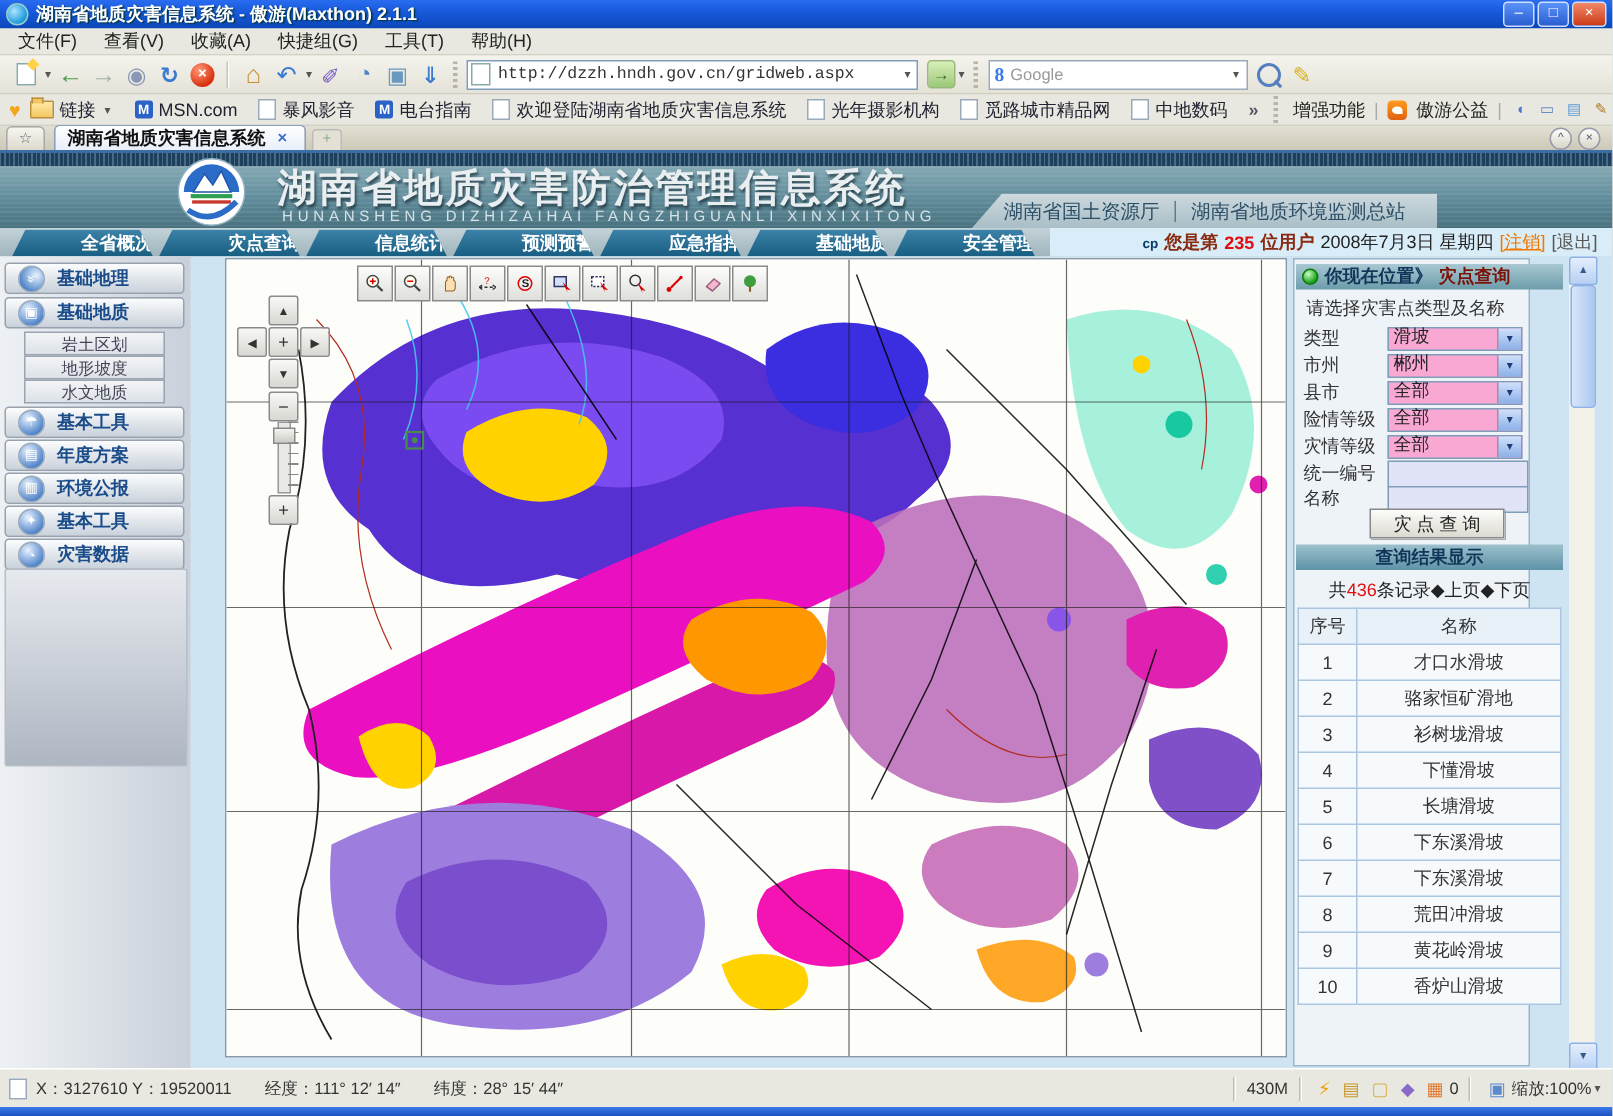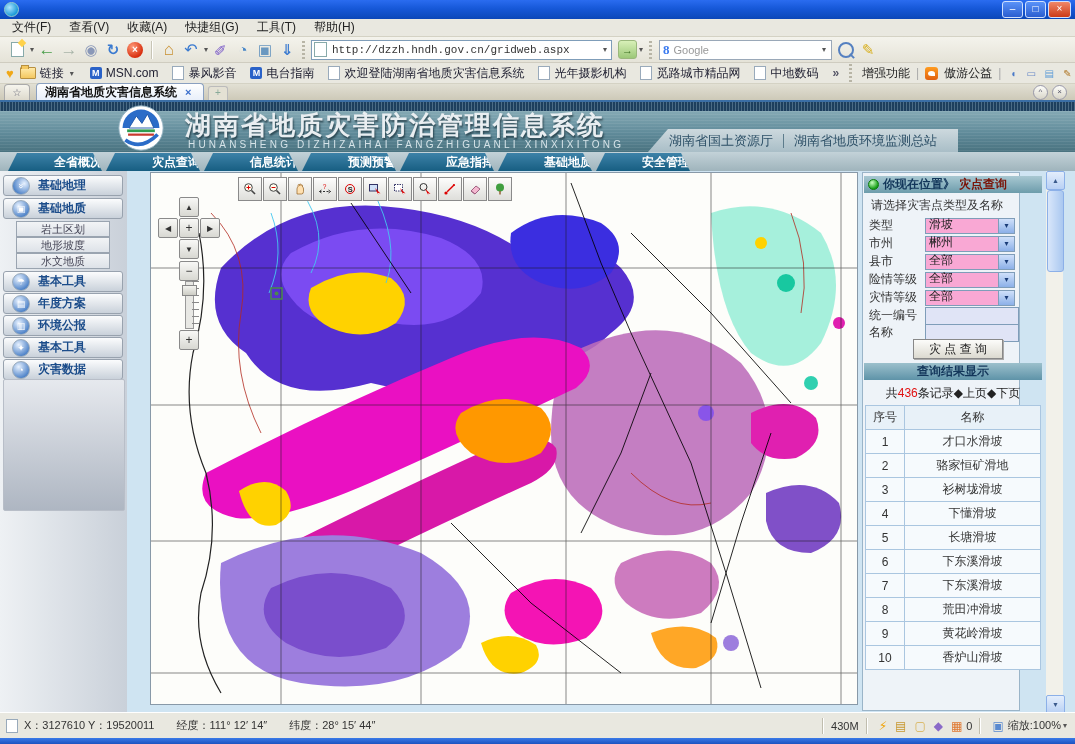--- a/index.html
+++ b/index.html
@@ -119,20 +119,21 @@
   .statusbar{left:0;top:712px;width:1075px;height:26px;background:#e9e8e0;border-top:1px solid #fff;display:flex;align-items:center;box-sizing:border-box;padding:0 6px;color:#333;font-size:11px}
   .ssep{width:1px;height:16px;background:#c0bdae;border-right:1px solid #fff;margin:0 7px}
   .sic{font-size:12px;margin:0 4px}
   .bstrip{left:0;top:738px;width:1075px;height:6px;background:linear-gradient(180deg,#3a7ae8,#1c53c0)}
 </style>
 </head>
 <body>
 
 <div class="abs titlebar">
   <span class="title-ico"></span>
+  <span class="ttl">湖南省地质灾害信息系统 - 傲游(Maxthon) 2.1.1</span>
   <span class="winbtns">
     <span class="wbtn">–</span>
     <span class="wbtn">□</span>
     <span class="wbtn close">×</span>
   </span>
 </div>
 
 <div class="abs menubar">
   <span class="mitem">文件(F)</span>
   <span class="mitem">查看(V)</span>
@@ -261,20 +262,29 @@
 </svg>
 <div class="abs btitle">湖南省地质灾害防治管理信息系统</div>
 <div class="abs bsub">HUNANSHENG DIZHIZAIHAI FANGZHIGUANLI XINXIXITONG</div>
 <div class="abs blinks">
   <span class="bl">湖南省国土资源厅</span>
   <span class="bldiv"></span>
   <span class="bl">湖南省地质环境监测总站</span>
 </div>
 
 <div class="abs navbar">
+  <div class="nav-right">
+    <span class="uprefix">cp</span>
+      <span class="ubold">您是第</span>
+      <span class="ured">235</span>
+      <span class="ubold">位用户</span>
+    <span class="udate">2008年7月3日 星期四</span>
+    <span class="ulogout">[注销]</span>
+    <span class="uexit">[退出]</span>
+  </div>
   <div class="ntab" style="left:8px">
       <span>全省概况</span>
     </div>
   <div class="ntab" style="left:106px">
       <span>灾点查询</span>
     </div>
   <div class="ntab" style="left:204px">
       <span>信息统计</span>
     </div>
   <div class="ntab" style="left:302px">

